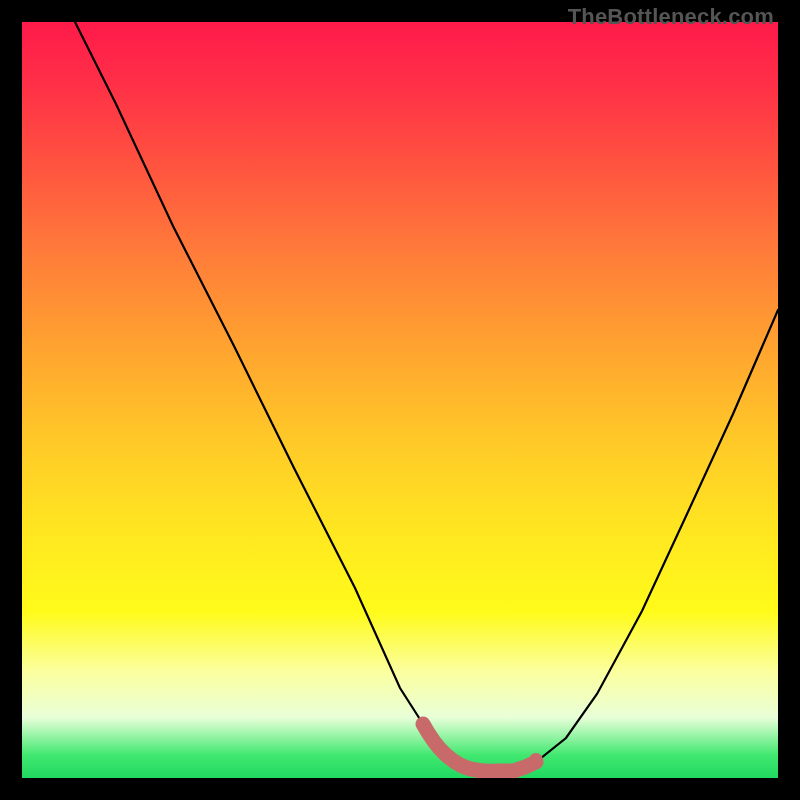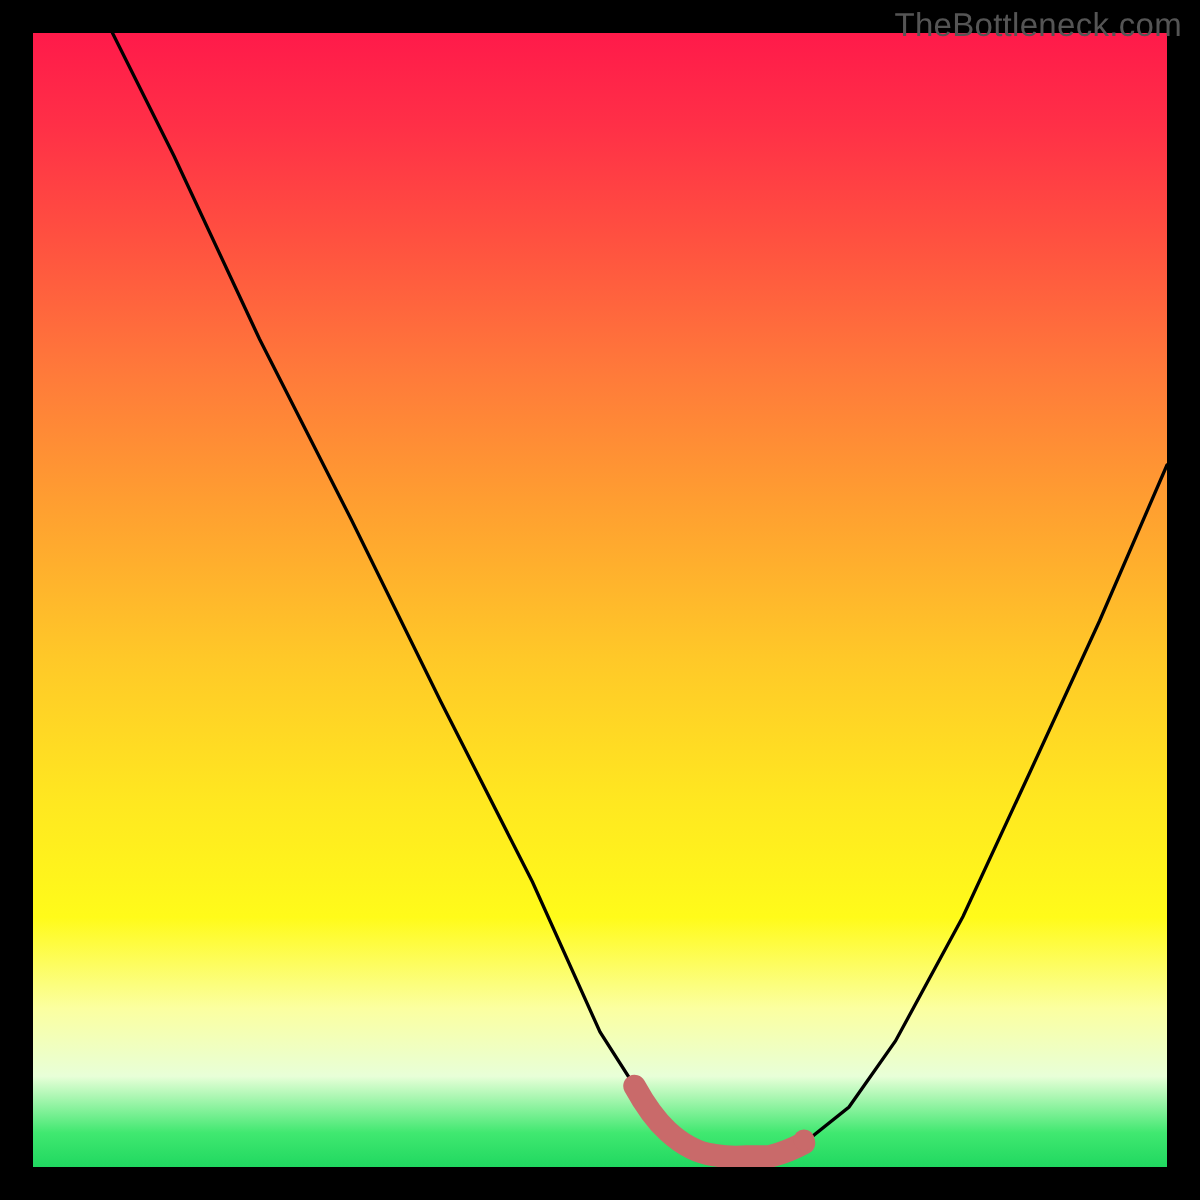--- a/index.html
+++ b/index.html
@@ -27,24 +27,24 @@
       #ffe820 68%,
       #fffb1a 78%,
       #fbffa0 86%,
       #e8ffd8 92%,
       #40e870 97%,
       #20d860 100%);
   }
   .watermark {
     position: absolute;
     top: 4px;
-    right: 12px;
+    right: 26px;
     color: #555;
     font-size: 22px;
-    font-weight: 400;
+    font-weight: 700;
     letter-spacing: 0.2px;
     z-index: 10;
   }
   svg.curve {
     position: absolute;
     left: 22px;
     top: 22px;
     width: 756px;
     height: 756px;
     z-index: 5;

